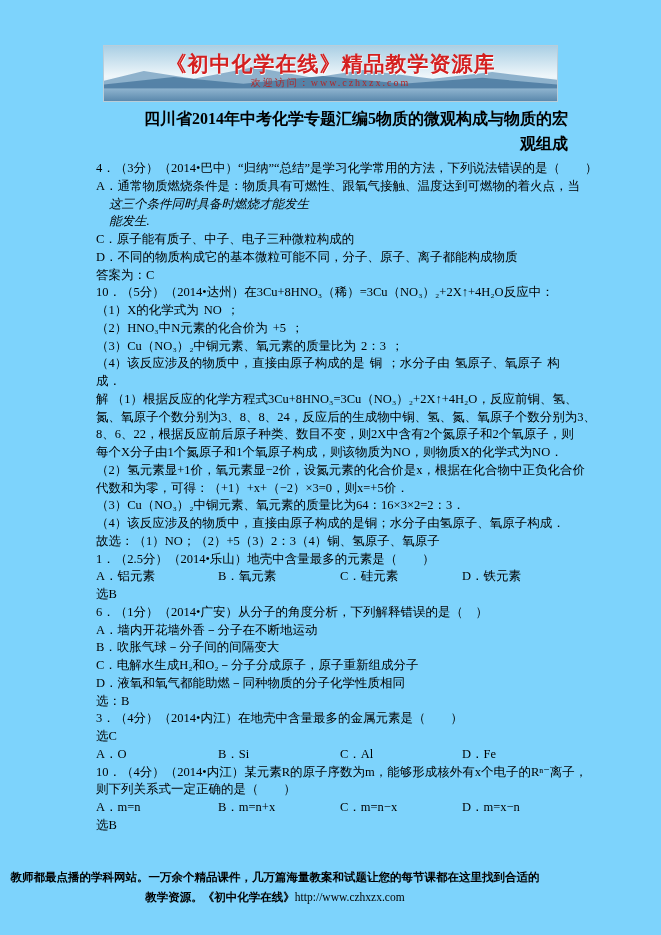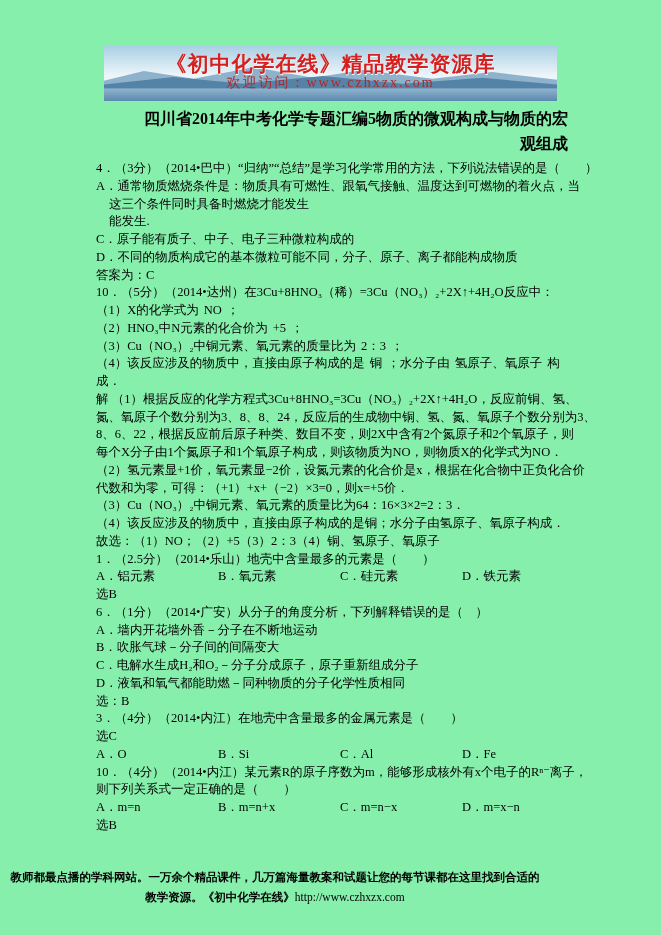--- a/index.html
+++ b/index.html
@@ -4,50 +4,50 @@
 <style>
   * { box-sizing: border-box; margin: 0; padding: 0; }
   html, body { background: #ffffff; }
   body {
     width: 661px; height: 935px;
     position: relative;
     font-family: "Liberation Serif", "DejaVu Serif", serif;
     color: #000;
     overflow: hidden;
   }
-  .page { position: absolute; inset: 0; background: #86efac; }
+  .page { position: absolute; inset: 0; background: #7dd3fc; }
 
   
   .banner {
     position: absolute; left: 103px; top: 45px;
     width: 455px; height: 57px; overflow: hidden;
     border: 1px solid #b9cdd9;
   }
   .banner svg { position: absolute; inset: 0; width: 100%; height: 100%; }
   .banner-text { position: relative; text-align: center; padding-top: 5px; }
   .banner-title {
     font-size: 21px; font-weight: bold; color: #d42020;
     letter-spacing: 1px; text-shadow: 0.5px 0.5px 0 #ffffff;
     line-height: 26px;
   }
   .banner-subtitle {
-    font-size: 14px; color: #b02828; letter-spacing: 2px; line-height: 12px;
+    font-size: 10px; color: #b02828; letter-spacing: 2px; line-height: 12px;
   }
 
   
   .content {
     position: absolute; left: 96px; top: 106px; width: 472px;
     font-size: 12.5px; line-height: 17.75px;
   }
   .doc-title {
     text-align: right; font-size: 16px; font-weight: bold;
     line-height: 25px; margin-bottom: 4px;
   }
   .line { white-space: nowrap; }
-  .indent { padding-left: 13px; }
+  .indent { padding-left: 13px; font-style: italic; }
   .ans { text-underline-offset: 3px; padding: 0 5px; }
   .optrow { display: flex; }
   .optrow .col { flex: 0 0 122px; }
   .optrow .col:last-child { flex: 0 0 auto; }
 
   
   .footer {
     position: absolute; left: 0; top: 867px; width: 550px;
     text-align: center; font-size: 11.5px; line-height: 20px;
     font-weight: bold;

